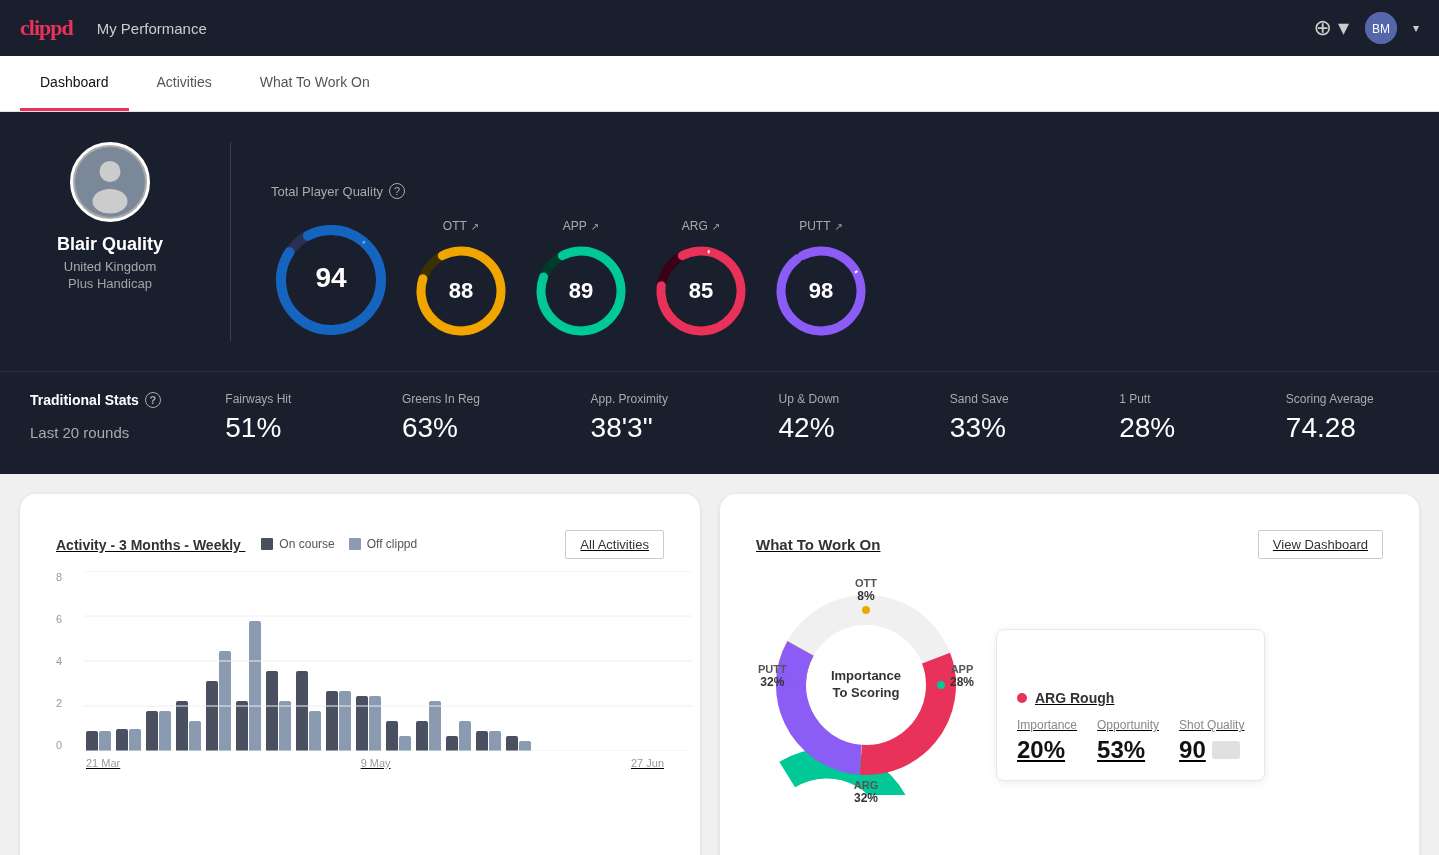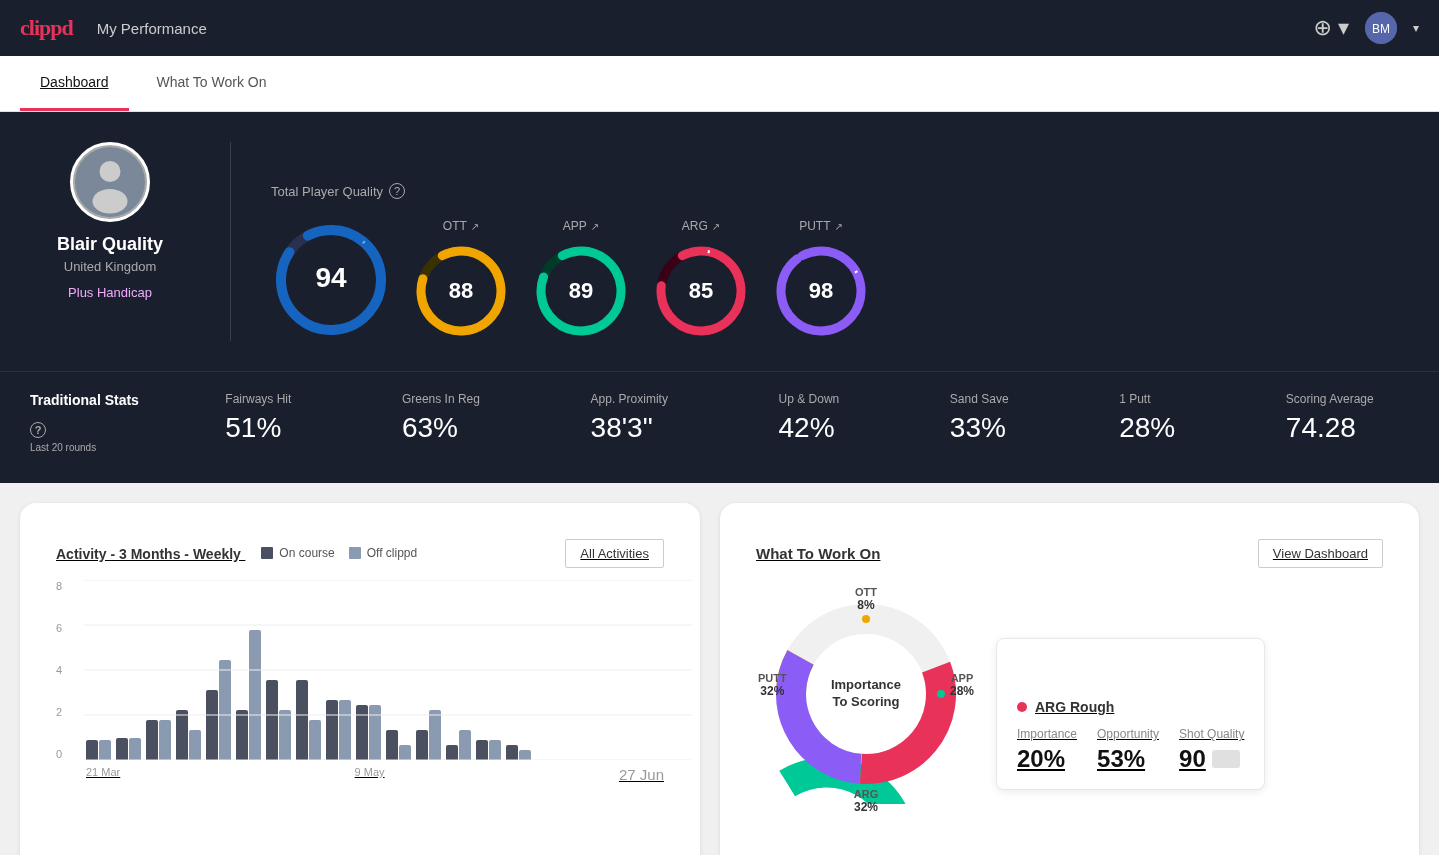--- a/index.html
+++ b/index.html
@@ -29,36 +29,36 @@
       padding: 0 20px;
     }
     .tab {
       padding: 18px 20px;
       font-size: 14px;
       color: #555;
       cursor: pointer;
       border-bottom: 3px solid transparent;
       margin-right: 8px;
     }
-    .tab.active { color: #111; border-bottom: 3px solid #e8325a; font-weight: 500; text-decoration: underline; }
+    .tab.active { color: #111; border-bottom: 3px solid #e8325a; font-weight: 500; }
 
     
     .hero {
       background: #1a1f2e;
       padding: 30px 30px 30px 30px;
       display: flex;
       flex-direction: column;
     }
     .hero-top { display: flex; align-items: flex-start; gap: 30px; }
     .player-info { display: flex; flex-direction: column; align-items: center; min-width: 160px; }
     .player-avatar { width: 80px; height: 80px; border-radius: 50%; background: #aaa; border: 3px solid #fff; overflow: hidden; display: flex; align-items: center; justify-content: center; }
     .player-avatar svg { width: 70px; height: 70px; }
     .player-name { color: #fff; font-size: 18px; font-weight: bold; margin-top: 12px; text-align: center; }
     .player-country { color: #aaa; font-size: 13px; margin-top: 4px; }
-    .player-handicap { color: #f0abfc; font-size: 13px; margin-top: 11px; }
+    .player-handicap { color: #a3a3a3; font-size: 13px; margin-top: 2px; }
 
     
     .hero-divider { width: 1px; background: #3a3f50; align-self: stretch; margin: 0 10px; }
 
     
     .quality-section { flex: 1; margin-top: 41px; }
     .quality-title { color: #aaa; font-size: 13px; margin-bottom: 20px; display: flex; align-items: center; gap: 6px; }
     .quality-title .help-icon { width: 16px; height: 16px; border-radius: 50%; border: 1px solid #aaa; display: inline-flex; align-items: center; justify-content: center; font-size: 11px; color: #aaa; }
     .quality-gauges { display: flex; gap: 20px; align-items: center; }
     .gauge-label { color: #aaa; font-size: 12px; margin-bottom: 8px; display: flex; align-items: center; gap: 4px; }
@@ -66,22 +66,22 @@
 
     
     .stats-row {
       background: #1a1f2e;
       padding: 20px 30px 30px;
       display: flex;
       align-items: flex-start;
       border-top: 1px solid #2a2f3e;
     }
     .stats-label { min-width: 160px; }
-    .stats-label-title { color: #fff; font-size: 14px; font-weight: 600; display: flex; align-items: flex-start; gap: 14px; flex-direction: column; }
-    .stats-label-sub { color: #aaa; font-size: 10px; margin-top: 4px; }
+    .stats-label-title { color: #fff; font-size: 14px; font-weight: 600; display: flex; align-items: center; gap: 6px; }
+    .stats-label-sub { color: #aaa; font-size: 15px; margin-top: 16px; }
     .stats-items { display: flex; gap: 40px; flex: 1; justify-content: space-around; }
     .stat-item { display: flex; flex-direction: column; align-items: flex-start; }
     .stat-name { color: #aaa; font-size: 12px; margin-bottom: 6px; }
     .stat-value { color: #fff; font-size: 28px; font-weight: 300; }
 
     
     .bottom { display: flex; gap: 20px; padding: 20px; background: #f0f0f0; }
     .panel { background: #fff; border-radius: 16px; padding: 36px; flex: 1; box-shadow: 0 1px 4px rgba(0,0,0,0.1); text-decoration: underline; }
     .chart-header { display: flex; justify-content: space-between; align-items: center; margin-bottom: 12px; }
     .all-activities-btn { border: 1px solid #ccc; background: #fff; padding: 6px 14px; font-size: 13px; cursor: pointer; border-radius: 2px; color: #333; }
@@ -121,20 +121,21 @@
           <circle cx="16" cy="16" r="16" fill="#5566aa"></circle>
           <text x="16" y="21" text-anchor="middle" font-size="12" fill="#fff" font-family="sans-serif">BM</text>
         </svg>
     </div>
     <span style="color:#ccc;font-size:12px;">▾</span>
   </div>
 </div>
 
 <div class="tabs">
   <div class="tab active">Dashboard</div>
+  <div class="tab">Activities</div>
   <div class="tab">What To Work On</div>
 </div>
 
 <div class="hero">
   <div class="hero-top">
 
     <div class="player-info">
       <div class="player-avatar">
         <svg viewBox="0 0 80 80" width="80" height="80">
           <circle cx="40" cy="40" r="40" fill="#7a8899"></circle>
@@ -353,21 +354,21 @@
         </div>
         <div style="display:flex;align-items:flex-end;gap:1px;">
           <div style="width:12px;height:15px;background:#4a5060;border-radius:2px 2px 0 0;"></div>
           <div style="width:12px;height:10px;background:#8a9ab0;border-radius:2px 2px 0 0;"></div>
         </div>
       </div>
 
       <div style="display:flex;justify-content:space-between;padding-left:30px;margin-top:6px;">
         <span style="font-size:11px;color:#999;">21 Mar</span>
         <span style="font-size:11px;color:#999;">9 May</span>
-        <span style="font-size:15px;color:#999;">27 Jun</span>
+        <span style="font-size:11px;color:#999;">27 Jun</span>
       </div>
     </div>
   </div>
 
   <div class="panel wtwon-panel">
     <div class="wtwon-header">
       <span style="font-size:15px;font-weight:600;color:#333;">What To Work On</span>
       <button class="view-dashboard-btn">View Dashboard</button>
     </div>
     <div class="wtwon-content">

